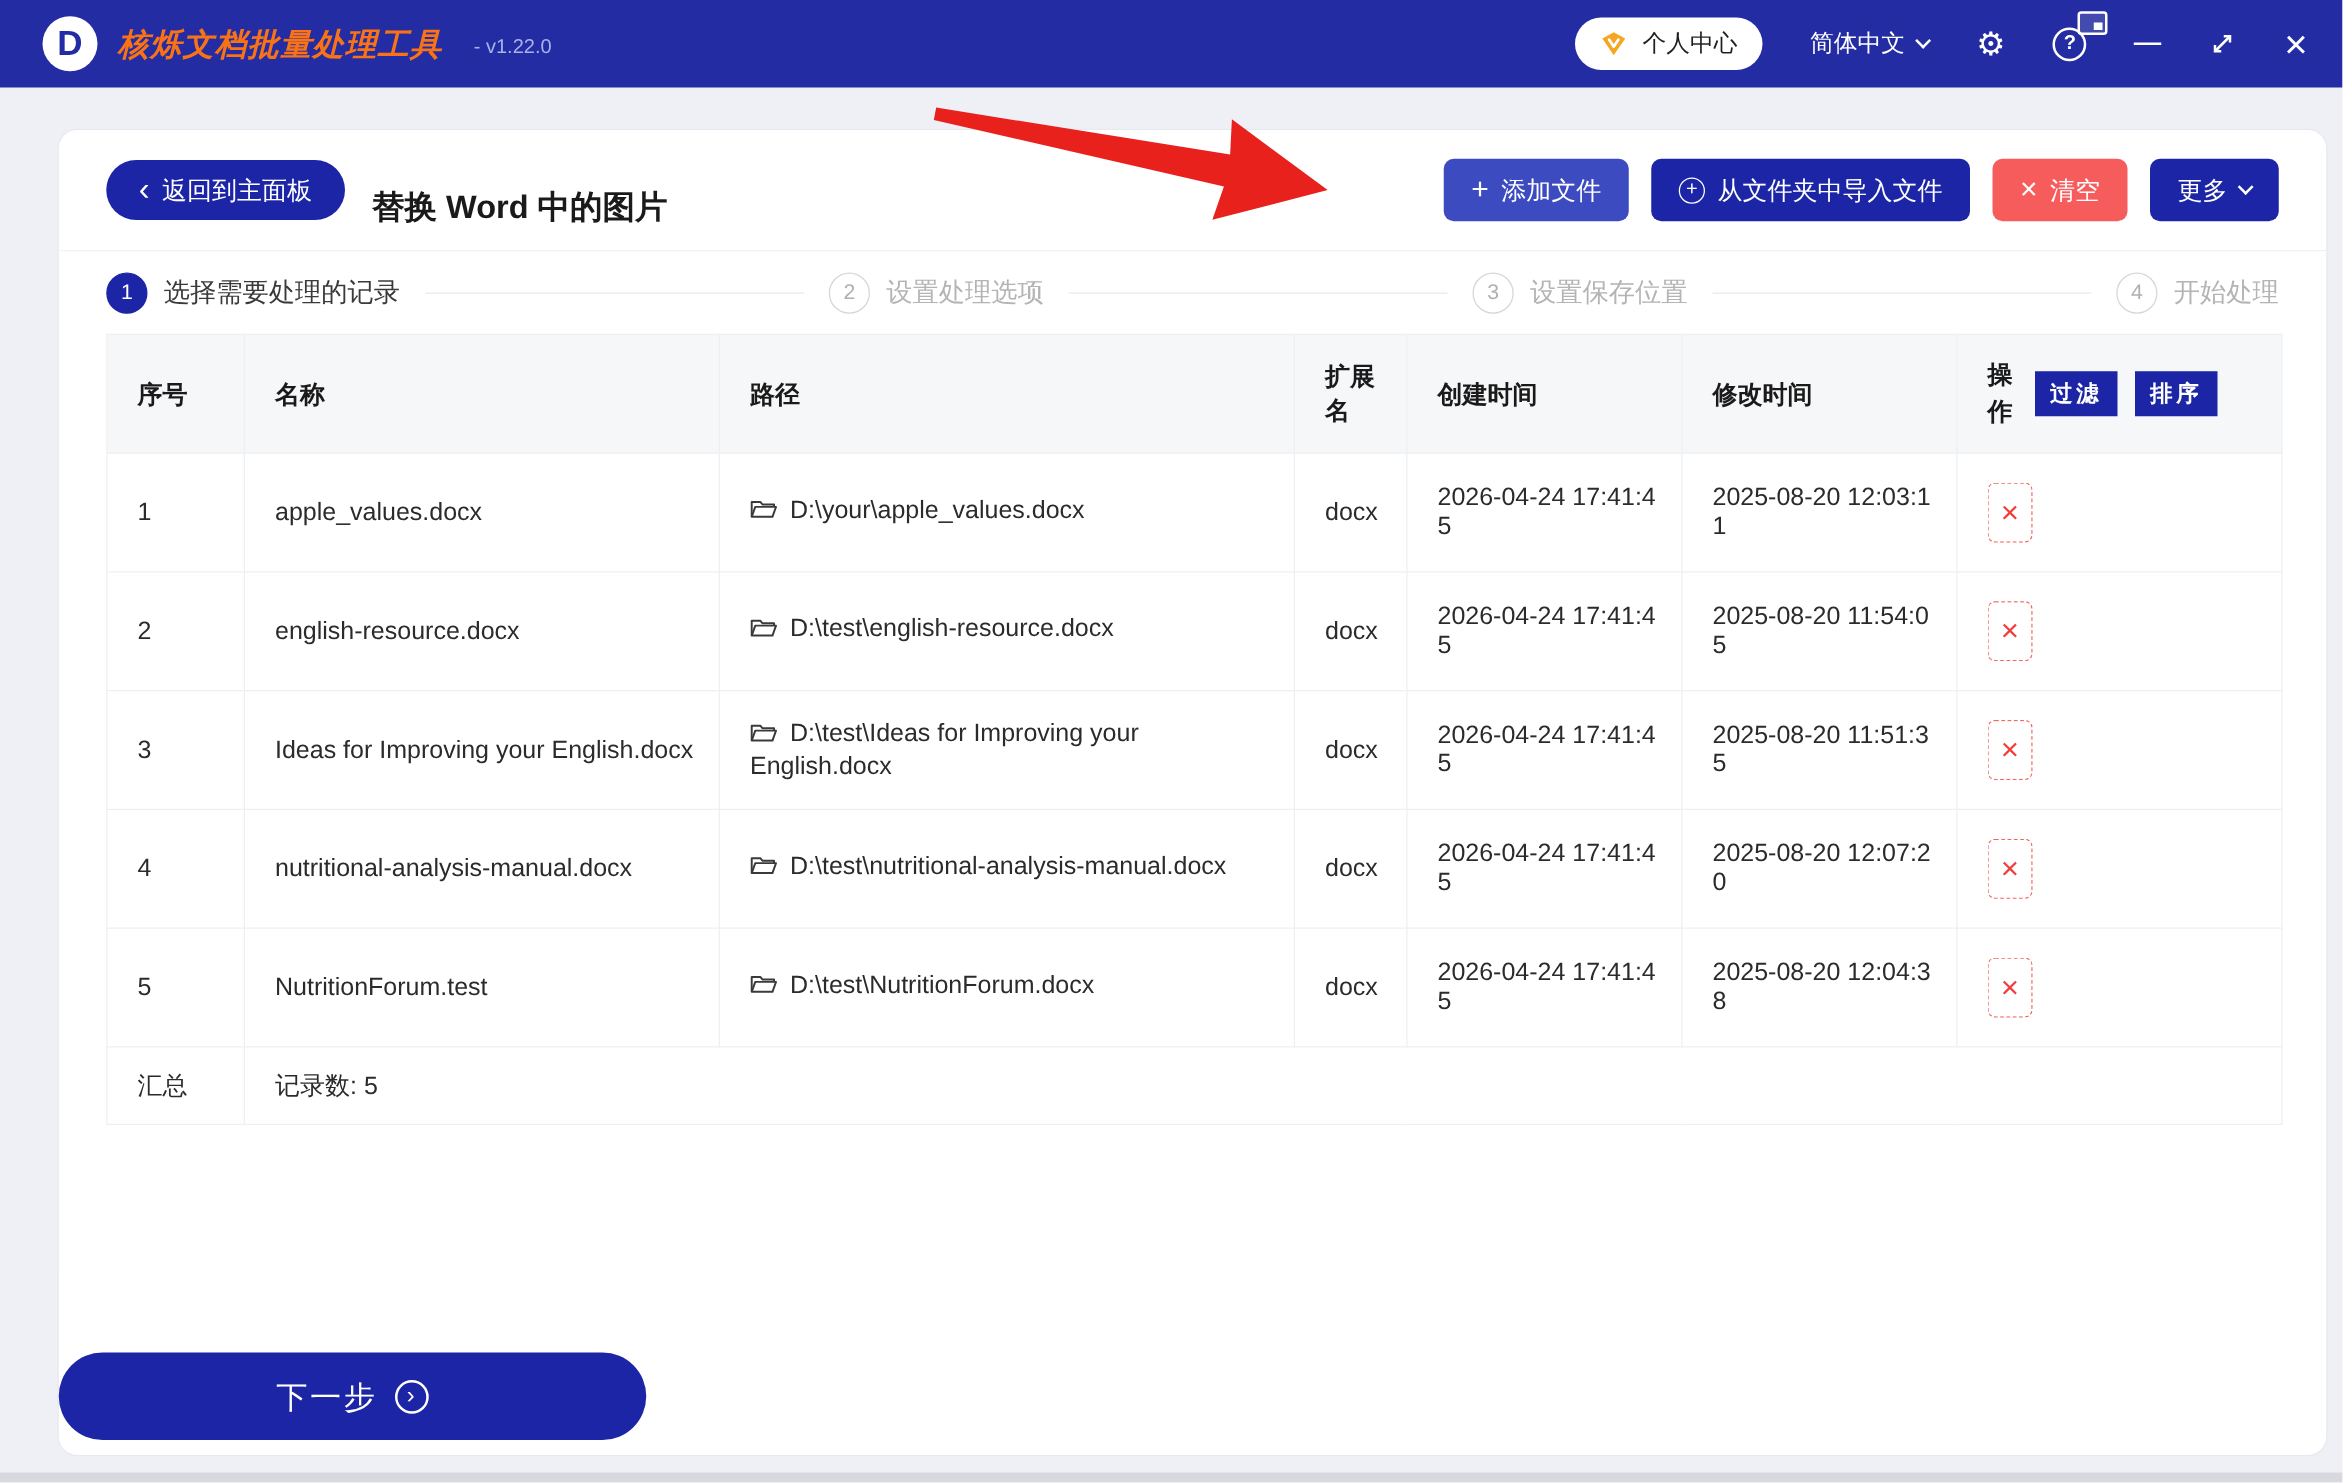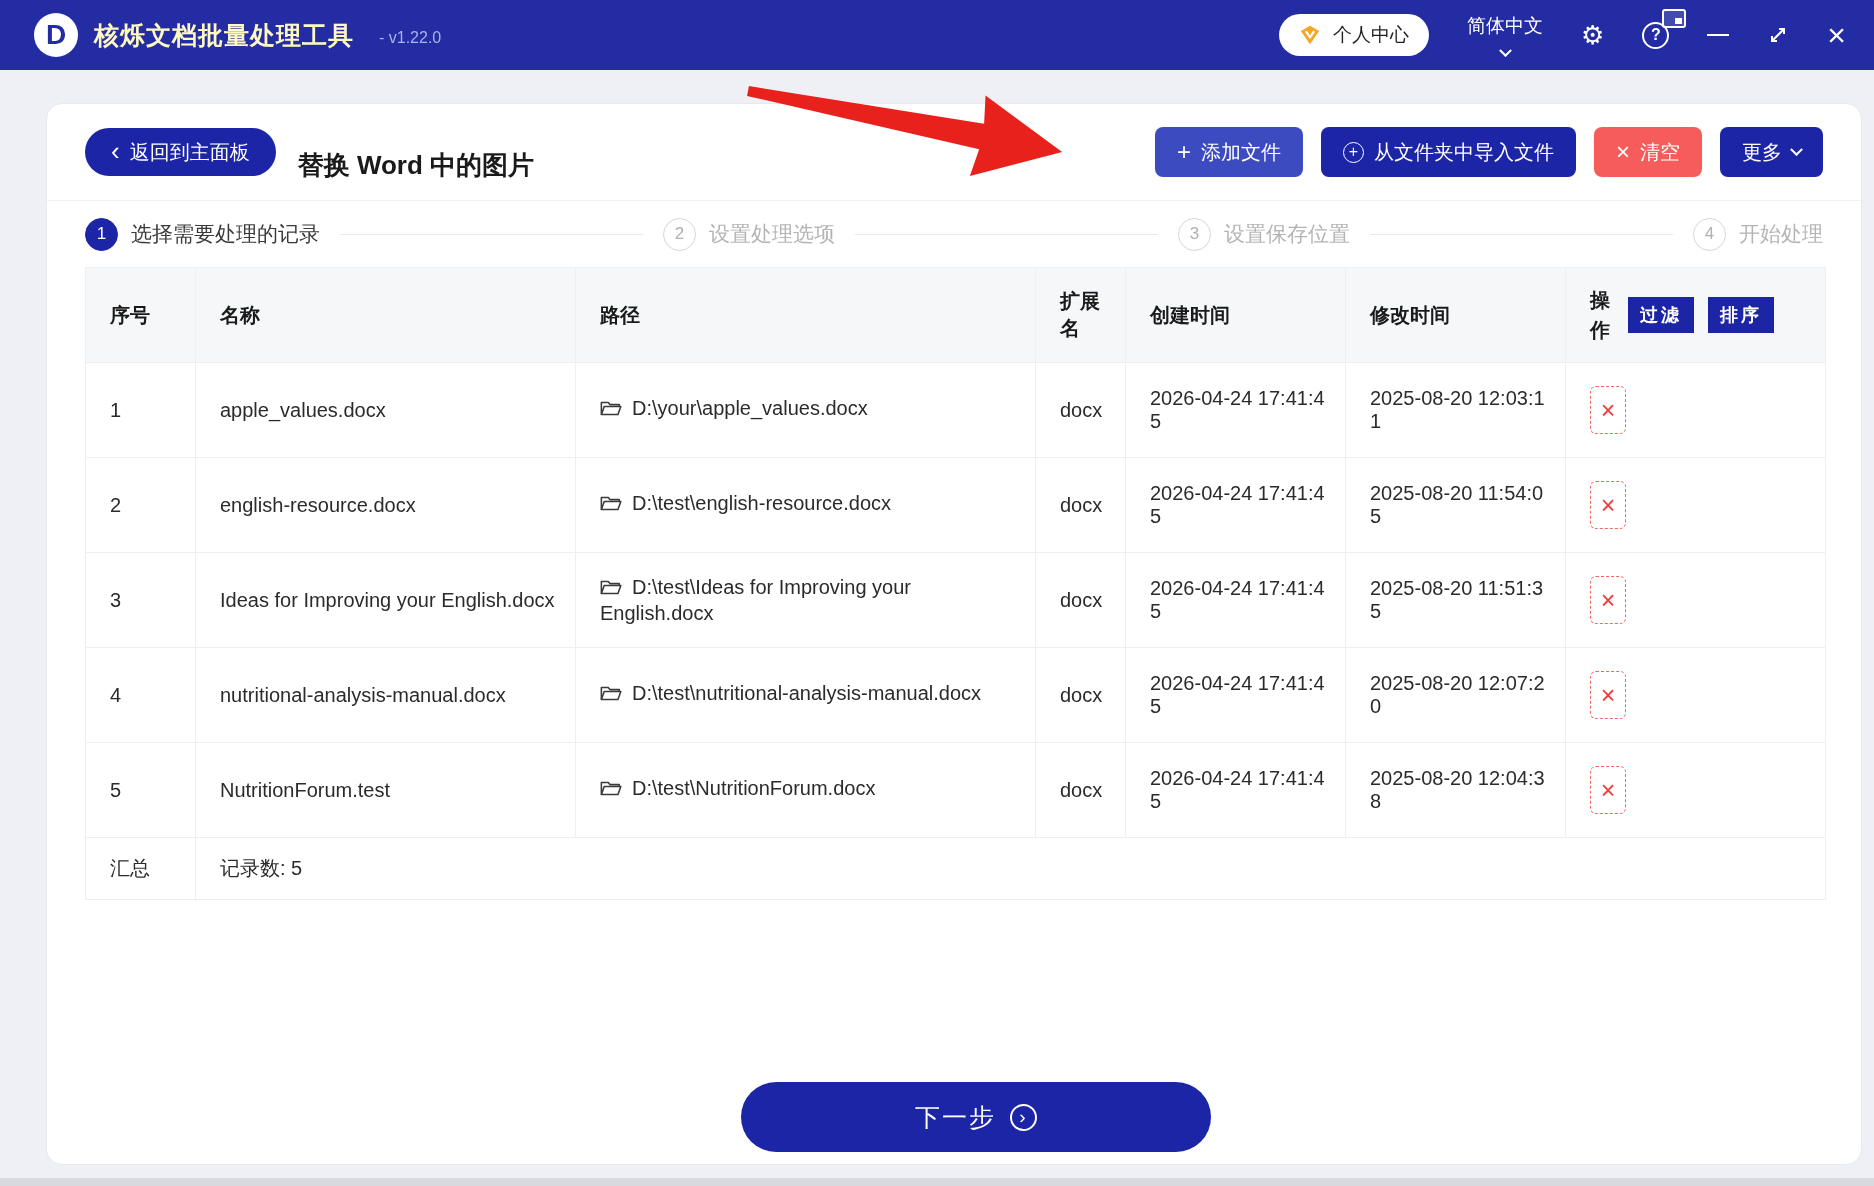--- a/index.html
+++ b/index.html
@@ -13,26 +13,26 @@
     background:var(--page-bg);
     font-family:"Liberation Sans","DejaVu Sans",sans-serif;
     color:var(--ink); position:relative;
   }
   body::after{content:"";position:absolute;left:0;right:0;bottom:0;height:8px;background:#d7d9de;}
 
   
   .titlebar{height:70px;background:var(--titlebar);display:flex;align-items:center;padding:0 28px 0 34px;position:relative;}
   .logo{width:44px;height:44px;border-radius:50%;background:#fff;display:flex;align-items:center;justify-content:center;
         font-weight:800;font-size:28px;color:var(--titlebar);}
-  .app-title{color:#fef9c3;font-size:25px;font-weight:700;margin-left:16px;letter-spacing:1px;}
+  .app-title{color:#f97316;font-size:25px;font-weight:700;margin-left:16px;letter-spacing:1px;font-style:italic;}
   .app-version{color:#aab2ec;font-size:16px;margin-left:25px;margin-top:6px;}
   .tb-right{margin-left:auto;display:flex;align-items:center;gap:38px;}
   .user-pill{display:flex;align-items:center;gap:12px;background:#fff;border:none;cursor:pointer;
              height:42px;border-radius:21px;padding:0 20px;font-size:19px;color:#1f1f1f;font-family:inherit;}
-  .lang{display:flex;align-items:center;gap:10px;color:#fff;font-size:19px;cursor:pointer;flex-direction:column;}
+  .lang{display:flex;align-items:center;gap:10px;color:#fff;font-size:19px;cursor:pointer;}
   .chev{width:9px;height:9px;border-right:2px solid #fff;border-bottom:2px solid #fff;transform:rotate(45deg) translate(-2px,-2px);display:inline-block;}
   .tb-icon{color:#fff;font-size:26px;line-height:1;cursor:pointer;background:none;border:none;display:flex;align-items:center;justify-content:center;}
   .help-circle{width:27px;height:27px;border:2px solid #fff;border-radius:50%;color:#fff;font-size:16px;font-weight:700;
                display:flex;align-items:center;justify-content:center;cursor:pointer;}
   .mini-window{position:absolute;left:1662px;top:9px;width:24px;height:19px;border:2px solid #fff;border-radius:3px;cursor:pointer;background:rgba(255,255,255,.15);}
   .mini-window::after{content:"";position:absolute;right:2px;bottom:2px;width:7px;height:6px;background:#fff;}
   .win-min{width:22px;height:2px;background:#fff;display:inline-block;cursor:pointer;}
   .win-close{color:#fff;font-size:32px;font-weight:400;cursor:pointer;background:none;border:none;line-height:1;}
 
   
@@ -78,21 +78,21 @@
   .ops-cell{display:flex;align-items:center;gap:14px;}
   .ops-label{width:24px;word-break:break-all;line-height:1.5;font-weight:700;}
   .mini-btn{background:var(--brand);color:#fff;border:none;cursor:pointer;border-radius:0;
             font-size:18px;padding:6px 12px;letter-spacing:3px;font-family:inherit;font-weight:700;}
   .folder-ico{display:inline-block;vertical-align:-3px;margin-right:10px;}
   .del-btn{width:36px;height:48px;border:1.5px dashed #f5655f;border-radius:6px;background:#fff;cursor:pointer;
            color:#f23d3d;font-size:25px;display:flex;align-items:center;justify-content:center;line-height:1;}
   tr.summary td{height:62px;font-size:20px;}
 
   
-  .card-footer{margin-top:auto;display:flex;justify-content:center;padding-bottom:12px;padding-left:44px;}
+  .card-footer{margin-top:auto;display:flex;justify-content:flex-start;padding-bottom:12px;}
   .next-btn{width:470px;height:70px;border:none;border-radius:35px;background:var(--brand);color:#fff;cursor:pointer;
             font-size:25px;display:flex;align-items:center;justify-content:center;gap:14px;font-family:inherit;letter-spacing:2px;}
   .next-circle{width:27px;height:27px;border:2px solid #fff;border-radius:50%;display:flex;align-items:center;justify-content:center;
                font-size:19px;line-height:1;padding-bottom:2px;}
 
   .arrow-overlay{position:absolute;left:0;top:0;pointer-events:none;z-index:50;}
 </style>
 </head>
 <body>
 

